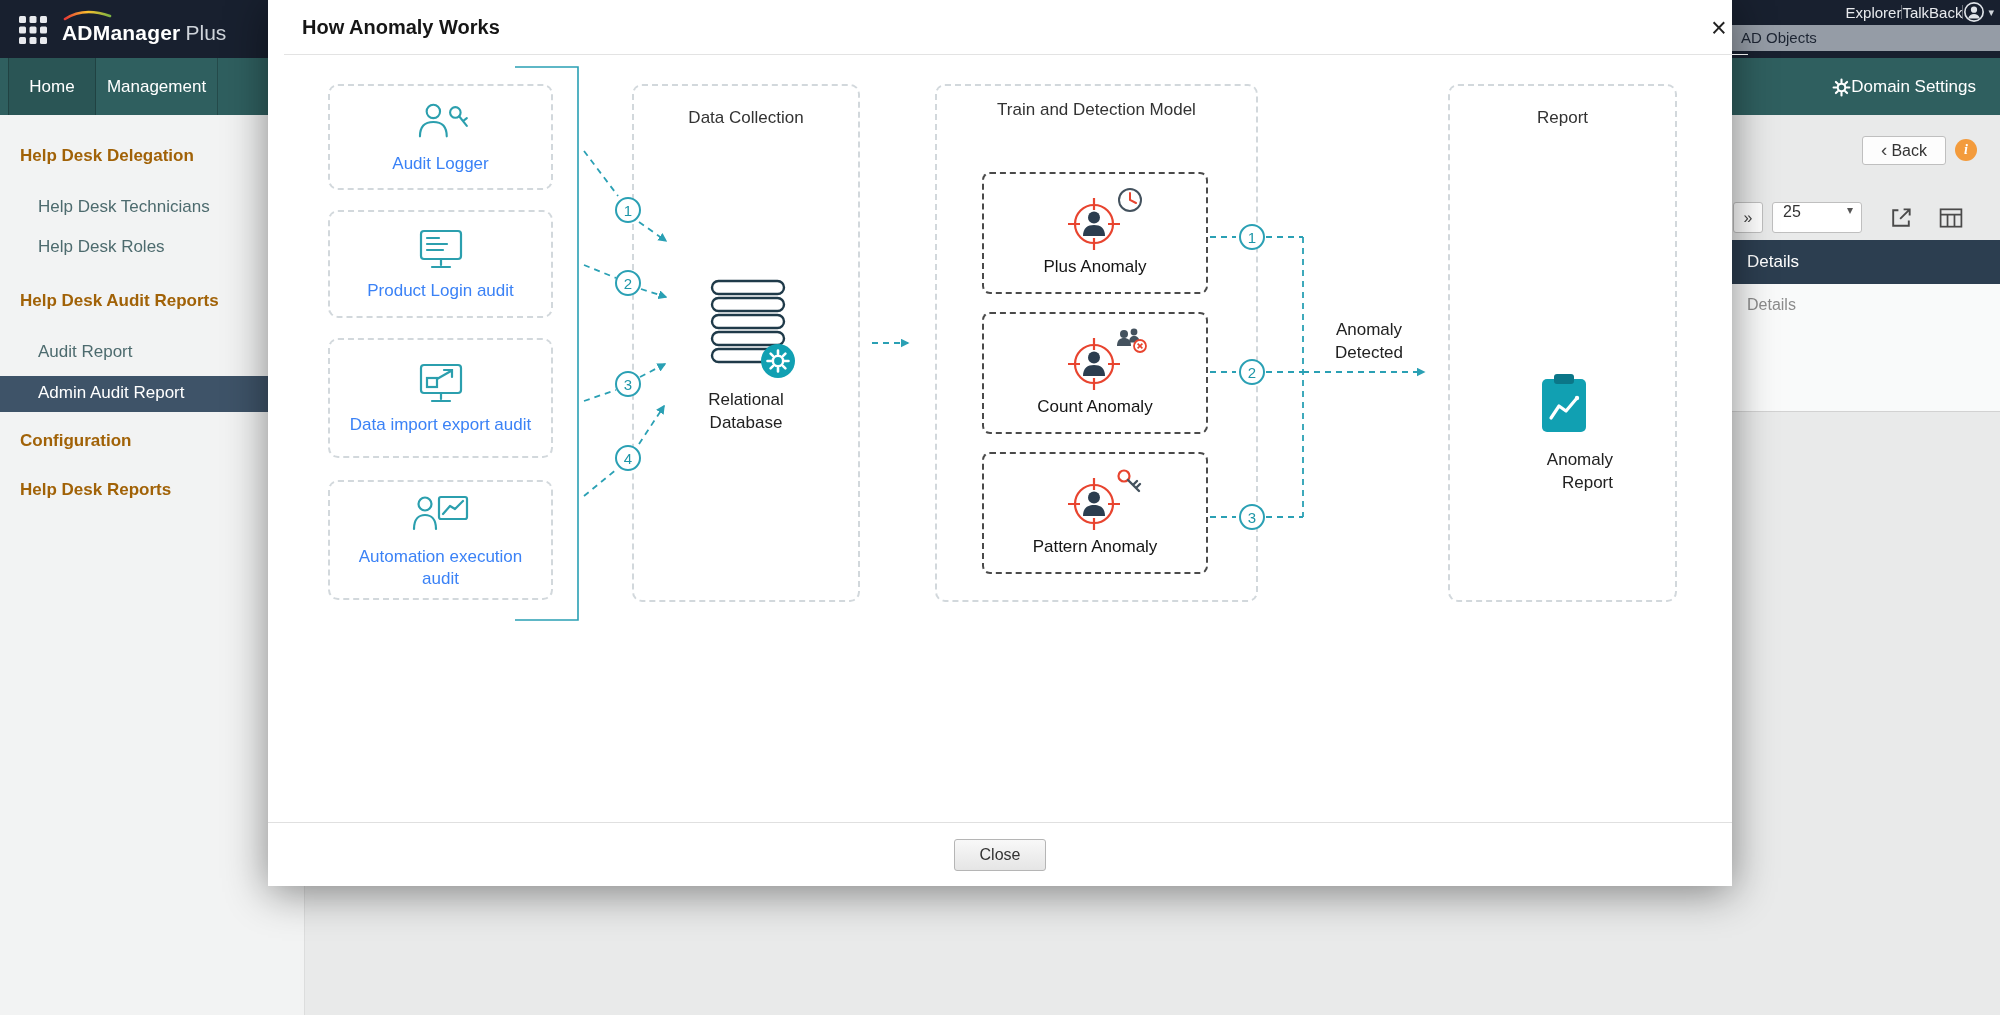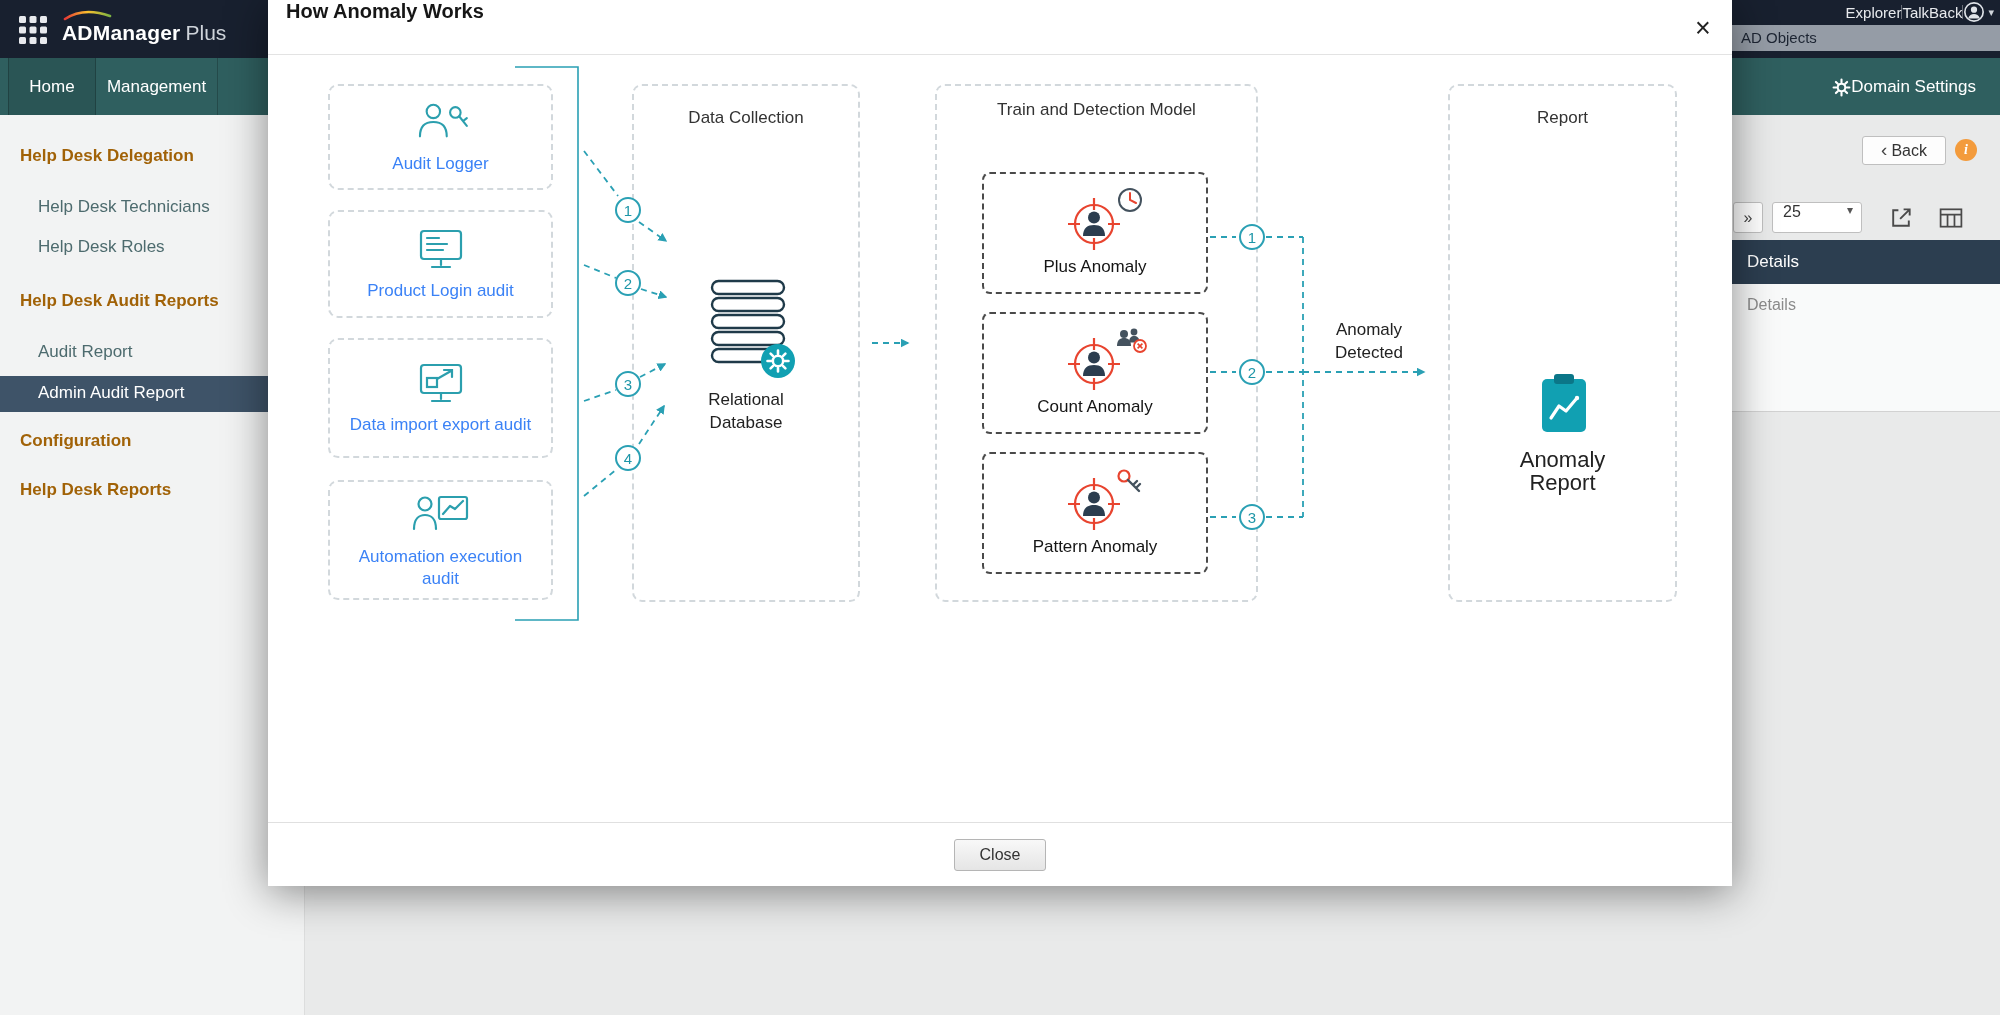--- a/index.html
+++ b/index.html
@@ -49,38 +49,38 @@
   .pagesize .caret{color:#555;font-size:12px}
   .icon-btn{position:absolute;top:202px;width:34px;height:31px;display:flex;align-items:center;justify-content:center;cursor:pointer}
   #export-btn{left:1884px}
   #cols-btn{left:1934px}
   .details-bar{position:absolute;left:1732px;top:240px;width:268px;height:44px;background:#2c3e50;color:#fff;font-size:17px;display:flex;align-items:center;padding-left:15px}
   .details-panel{position:absolute;left:1732px;top:284px;width:268px;height:128px;background:#f9fafa;border-bottom:1px solid #d2d2d2}
   .details-panel .txt{position:absolute;left:15px;top:12px;font-size:16px;color:#8b8b8b}
 
   
   .modal{position:absolute;left:268px;top:0;width:1464px;height:886px;background:#fff;box-shadow:0 6px 40px rgba(0,0,0,.45);z-index:10}
-  .modal-header{position:absolute;left:0;top:0;width:100%;height:55px;border-bottom:1px solid #e3e3e3;display:flex;align-items:flex-start;padding:0 18px}
+  .modal-header{position:absolute;left:16px;top:0;width:100%;height:55px;border-bottom:1px solid #e3e3e3;display:flex;align-items:center;padding:0 18px}
   .modal-title{font-size:20px;font-weight:700;color:#161616}
   .modal-close{position:absolute;right:12px;top:11px;width:34px;height:34px;display:flex;align-items:center;justify-content:center;font-size:27px;color:#222;cursor:pointer;font-weight:300}
   .connectors{position:absolute;left:0;top:0;width:1464px;height:886px;pointer-events:none}
   .col-box{position:absolute;border:2px dashed #d2d8dc;border-radius:10px}
   .src-box{position:absolute;left:60px;width:225px;border:2px dashed #d2d8dc;border-radius:10px;background:#fff;display:flex;flex-direction:column;align-items:center;justify-content:center;gap:9px;padding:8px 14px}
   .src-label{font-size:17px;color:#3b82f6;text-align:center;line-height:22px}
   .col-title{position:absolute;text-align:center;font-size:17px;color:#333;line-height:24px}
   #dc-title{left:364px;top:106px;width:228px}
   #train-title{left:667px;top:98px;width:323px;padding:0 60px}
   #report-title{left:1180px;top:106px;width:229px}
   .db-icon{position:absolute;left:438px;top:278px}
   .db-label{position:absolute;left:364px;top:388px;width:228px;text-align:center;font-size:17px;color:#222;line-height:23px;padding:0 54px}
   .anomaly-box{position:absolute;left:714px;width:226px;height:122px;border:2px dashed #4a4a4a;border-radius:8px;background:#fff;display:flex;flex-direction:column;align-items:center;padding-top:10px;gap:1px}
   .anomaly-label{font-size:17px;color:#151515}
   .anomaly-detected{position:absolute;left:1035px;top:318px;width:132px;text-align:center;font-size:17px;color:#222;line-height:23px;padding:0 18px}
   .clipboard-icon{position:absolute;left:1269px;top:372px}
-  .report-label{position:absolute;left:1180px;top:448px;width:229px;text-align:center;font-size:22px;color:#222;line-height:23px;padding:0 64px}
+  .report-label{position:absolute;left:1180px;top:448px;width:229px;text-align:right;font-size:17px;color:#222;line-height:23px;padding:0 64px}
   .num{position:absolute;width:26px;height:26px;border-radius:50%;background:#fff;border:2px solid #2aa0b4;color:#1e96a8;font-size:15px;display:flex;align-items:center;justify-content:center;z-index:3}
   .modal-footer{position:absolute;left:0;top:822px;width:100%;height:64px;border-top:1px solid #e0e0e0;display:flex;align-items:center;justify-content:center;background:#fff}
   .close-btn{min-width:92px;height:32px;background:linear-gradient(#f8f8f8,#e5e5e5);border:1px solid #b5b5b5;border-radius:3px;font-size:16px;color:#333;cursor:pointer;font-family:inherit}
 </style>
 </head>
 <body>
 
 <div class="stage">
 
   <div class="topbar">

